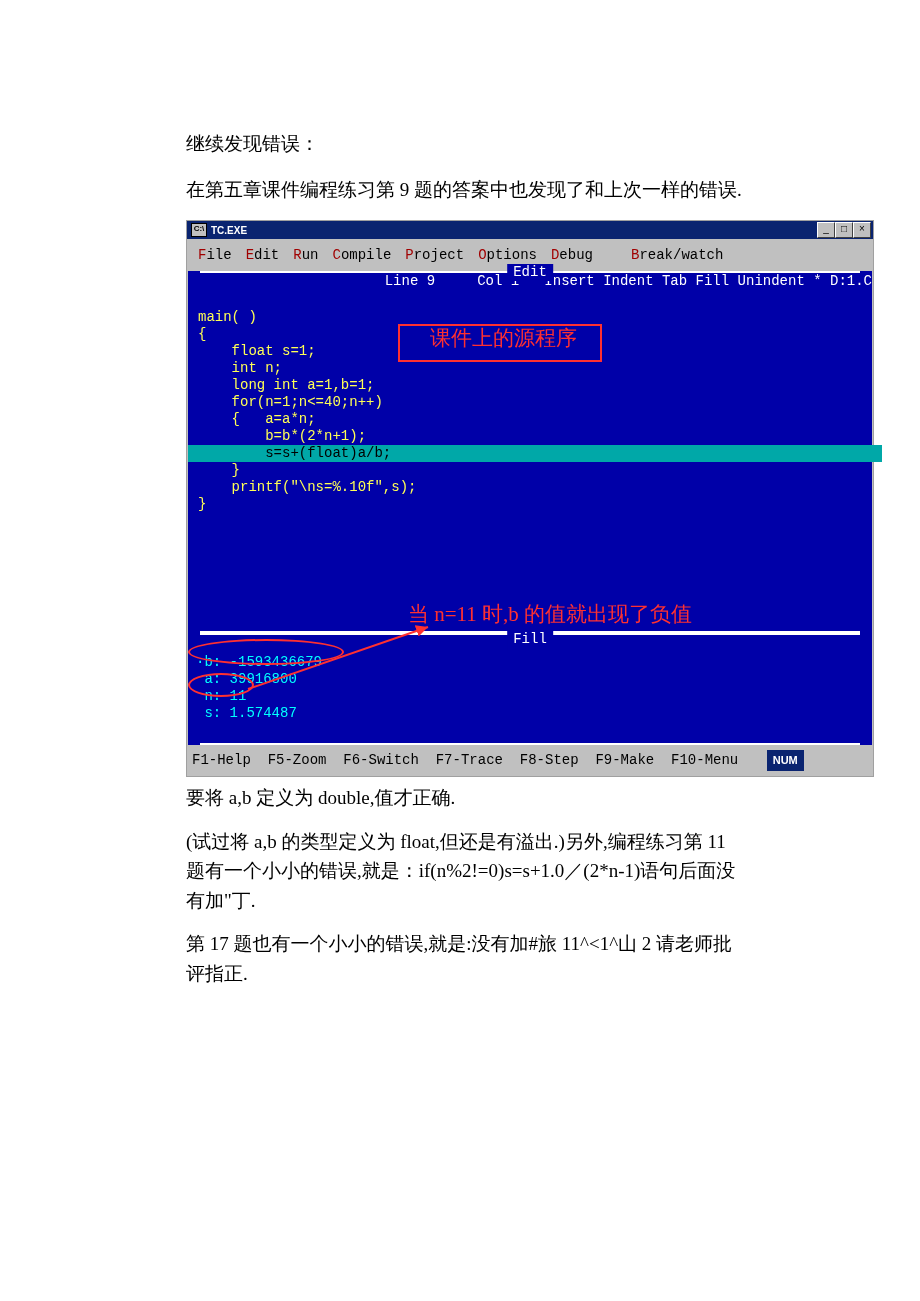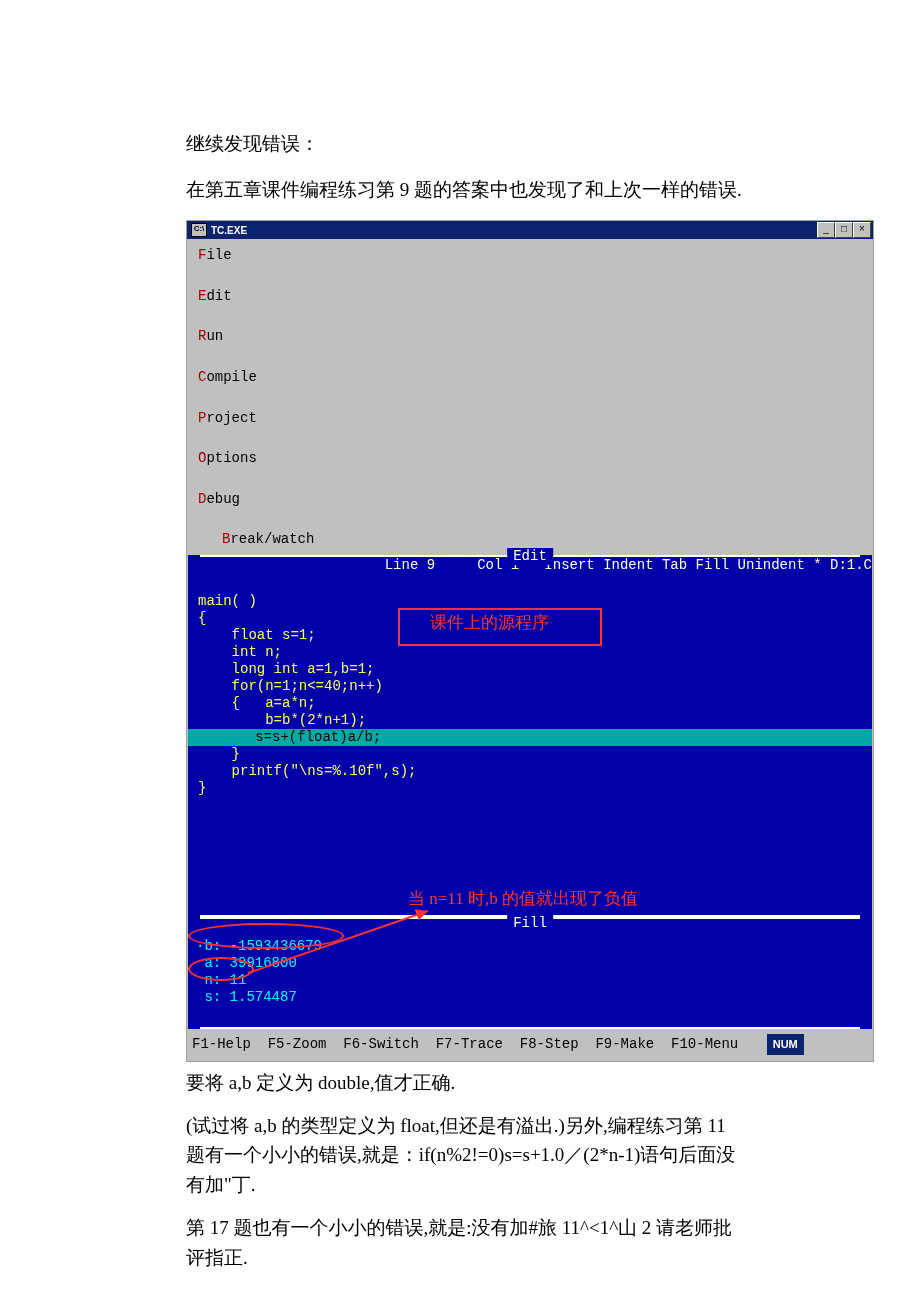--- a/index.html
+++ b/index.html
@@ -70,21 +70,20 @@
   }
   .menubar {
     display: flex;
     background: #c0c0c0;
     font-family: "Courier New", monospace;
     font-size: 14px;
     color: #000;
     padding: 2px 10px;
     gap: 14px;
     white-space: nowrap;
-    flex-direction: column;
   }
   .menubar .m-item .hot { color: #a00000; }
   .menubar .m-break { margin-left: 24px; }
 
   .edit-frame {
     position: relative;
     background: #0000a8;
     font-family: "Courier New", monospace;
     font-size: 14px;
     color: #fff;
@@ -105,29 +104,29 @@
     white-space: pre;
   }
   .code {
     color: #ffff55; padding: 0 10px 4px 10px;
     white-space: pre;
     position: relative;
   }
   .hl-line {
     background:#00a8a8; color:#000;
     display:inline-block; width: calc(100% + 20px);
-    margin-left:-10px; 
+    margin-left:-10px; padding-left:10px;
   }
 
   .ann-box{
     position:absolute; border:2px solid #ff3030;
   }
   .ann-text{
     color:#ff3030; font-family: "SimSun","宋体",serif;
-    font-size:17px; position:absolute; white-space:nowrap;
+    font-size:21px; position:absolute; white-space:nowrap;
   }
   .ann-arrow{ position:absolute; }
 
   .watch-frame{
     background:#0000a8;
     font-family:"Courier New",monospace; font-size:14px;
     color:#00ffff;
     position:relative;
   }
   .watch-lines{ padding: 2px 8px 4px 8px; white-space:pre; line-height:17px;}

